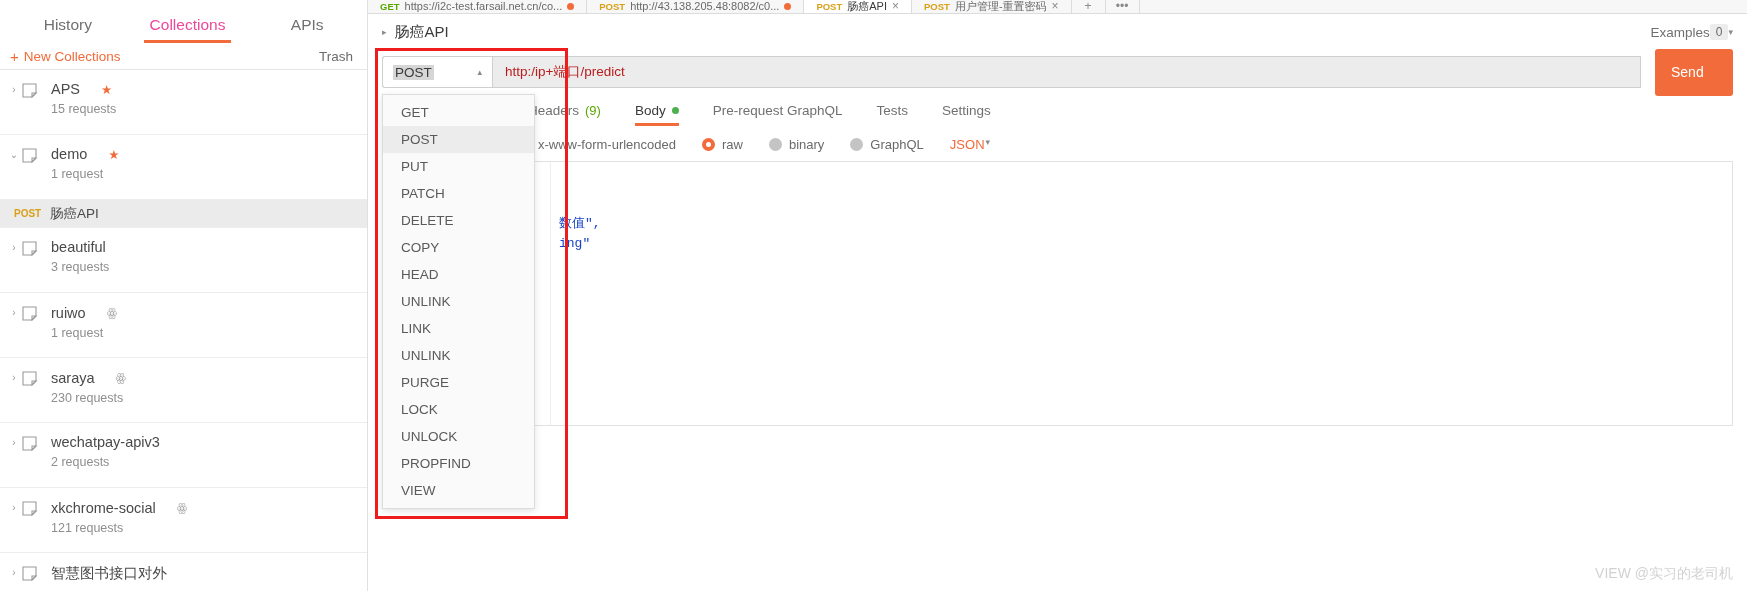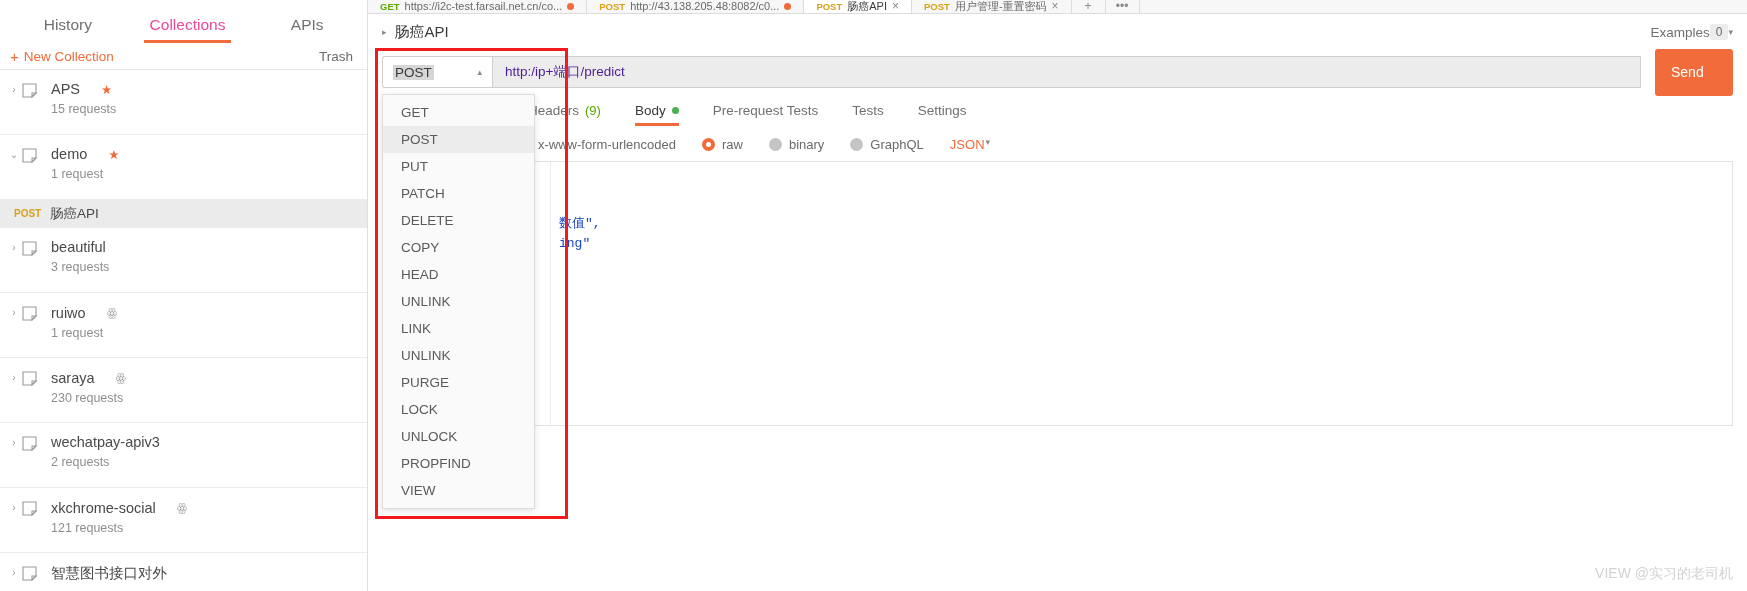--- a/index.html
+++ b/index.html
@@ -143,21 +143,21 @@
     background: #fff; padding: 0 10px; cursor: pointer;
     position: relative; z-index: 30;
   }
   .method-label {
     font-size: 13.5px; color: #3a3a3a; background: #d6d6d6; padding: 0 2px;
   }
   .caret-up { margin-left: auto; color: #8a8a8a; font-size: 9px; }
   .url-input {
     flex: 1; height: 32px;
     border: 1px solid #cfcfcf; background: #ececec;
-    font-size: 13.5px; color: #4c1d95;
+    font-size: 13.5px; color: #b91c1c;
     padding: 0 12px; outline: none;
     font-family: "Liberation Sans", sans-serif;
   }
   .send-btn {
     margin-left: 14px; height: 47px; min-width: 78px;
     background: #f26b3a; color: #fff; border: none;
     font-size: 14px; border-radius: 3px; cursor: pointer;
     font-family: "Liberation Sans", sans-serif;
     overflow: hidden; text-align: left; padding-left: 16px;
   }
@@ -252,21 +252,21 @@
 
   <div class="sidebar">
     <div class="side-tabs" id="sidebarTabs">
         <div class="side-tab">History</div>
         <div class="side-tab active">Collections</div>
         <div class="side-tab">APIs</div>
       </div>
     <div class="side-actions">
       <div class="new-collection">
         <span class="plus-ic">+</span>
-        <span>New Collection</span>
+        <span>New Collections</span>
       </div>
       <div class="trash-link">Trash</div>
     </div>
     <div class="coll-list" id="collList">
         <div class="coll-row">
           <div class="chev">›</div>
           <span class="folder-ic"><svg width="16" height="15" viewBox="0 0 16 15">
               <path d="M1 1h13v9l-4 4H1z" fill="none" stroke="#9a9a9a" stroke-width="1.1"></path>
               <path d="M14 10l-4 4v-4z" fill="none" stroke="#9a9a9a" stroke-width="1.1"></path>
             </svg></span>
@@ -429,21 +429,21 @@
     <div class="req-tabs" id="reqTabs">
         <div class="rtab">
           <span>Headers</span>
           <span class="badge-count">(9)</span>
         </div>
         <div class="rtab active">
           <span>Body</span>
           <span class="green-dot"></span>
         </div>
         <div class="rtab">
-          <span>Pre-request Tests</span>
+          <span>Pre-request GraphQL</span>
         </div>
         <div class="rtab">
           <span>Tests</span>
         </div>
         <div class="rtab">
           <span>Settings</span>
         </div>
       </div>
 
     <div class="body-opts" id="bodyOpts">

